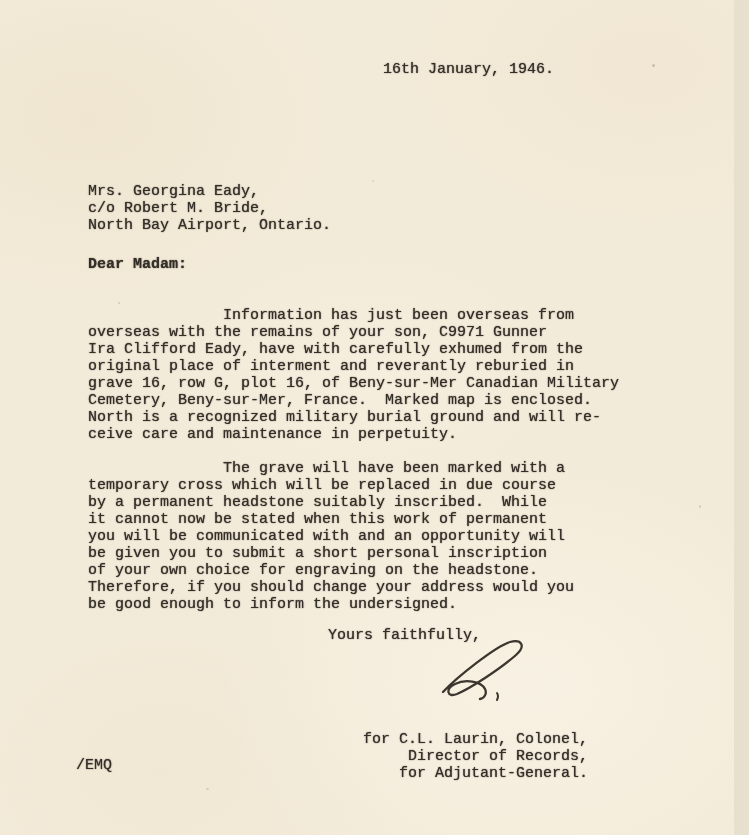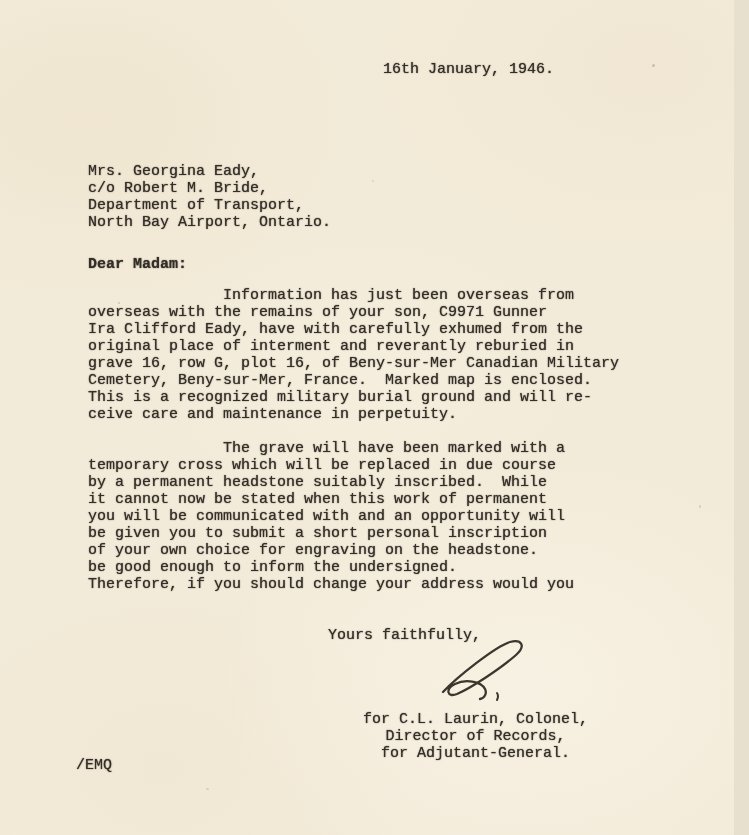--- a/index.html
+++ b/index.html
@@ -22,75 +22,74 @@
       radial-gradient(ellipse 500px 340px at 88% 8%,  rgba(241,228,210,0.6),  transparent 60%),
       radial-gradient(ellipse 520px 380px at 72% 82%, rgba(250,245,233,0.65), transparent 60%),
       radial-gradient(ellipse 420px 320px at 22% 92%, rgba(238,228,208,0.5),  transparent 60%),
       radial-gradient(ellipse 300px 200px at 50% 45%, rgba(249,243,229,0.4),  transparent 70%);
     color:var(--ink);
     font-size:15px;
     line-height:17px;
     text-shadow:0 0 1px rgba(48,42,34,0.75), 0 0 2px rgba(48,42,34,0.22);
   }
   .line{white-space:pre;}
-  .block{position:absolute;}
+  .block{position:absolute;margin-top:20px;}
   .date-line{position:absolute;left:383px;top:61px;}
   .address{left:88px;top:163px;}
   .salutation{position:absolute;left:88px;top:256px;font-weight:bold;}
   .para-1{left:88px;top:287px;}
   .para-2{left:88px;top:440px;}
   .indent{padding-left:135px;}
   .valediction{position:absolute;left:328px;top:627px;}
   .signature{position:absolute;left:430px;top:634px;width:116px;height:76px;}
-  .signer{right:146px;top:711px;text-align:center;}
+  .signer{right:146px;top:711px;text-align:right;}
   .initials{position:absolute;left:76px;top:757px;}
   .speck{position:absolute;border-radius:50%;background:#9a8f7c;}
   .speck.s1{left:652px;top:64px;width:3px;height:3px;opacity:.45;}
   .speck.s2{left:118px;top:302px;width:2px;height:2px;opacity:.4;}
   .speck.s3{left:699px;top:505px;width:2px;height:3px;opacity:.35;}
   .speck.s4{left:206px;top:788px;width:3px;height:2px;opacity:.3;}
   .speck.s5{left:372px;top:180px;width:2px;height:2px;opacity:.3;}
 </style>
 </head>
 <body>
 
 <div class="page">
 
   <div class="line date-line">16th January, 1946.</div>
 
   <div class="block address">
     <div class="line">Mrs. Georgina Eady,</div>
     <div class="line">c/o Robert M. Bride,</div>
-    <div class="line">Department of Transport,</div>
     <div class="line">North Bay Airport, Ontario.</div>
   </div>
 
   <div class="line salutation">Dear Madam:</div>
 
   <div class="block para-1">
     <div class="line indent">Information has just been overseas from</div>
     <div class="line">overseas with the remains of your son, C9971 Gunner</div>
     <div class="line">Ira Clifford Eady, have with carefully exhumed from the</div>
     <div class="line">original place of interment and reverantly reburied in</div>
     <div class="line">grave 16, row G, plot 16, of Beny-sur-Mer Canadian Military</div>
     <div class="line">Cemetery, Beny-sur-Mer, France.  Marked map is enclosed.</div>
-    <div class="line">This is a recognized military burial ground and will re-</div>
+    <div class="line">North is a recognized military burial ground and will re-</div>
     <div class="line">ceive care and maintenance in perpetuity.</div>
   </div>
 
   <div class="block para-2">
     <div class="line indent">The grave will have been marked with a</div>
     <div class="line">temporary cross which will be replaced in due course</div>
     <div class="line">by a permanent headstone suitably inscribed.  While</div>
     <div class="line">it cannot now be stated when this work of permanent</div>
     <div class="line">you will be communicated with and an opportunity will</div>
     <div class="line">be given you to submit a short personal inscription</div>
     <div class="line">of your own choice for engraving on the headstone.</div>
+    <div class="line">Therefore, if you should change your address would you</div>
     <div class="line">be good enough to inform the undersigned.</div>
-    <div class="line">Therefore, if you should change your address would you</div>
   </div>
 
   <div class="line valediction">Yours faithfully,</div>
 
   <svg class="signature" viewBox="0 0 116 76" xmlns="http://www.w3.org/2000/svg" aria-hidden="true">
     <path d="M 13,58 C 27,43 66,12 80,8 C 92,5 96,12 86,21 C 70,35 41,54 27,60 C 17,64 15,55 25,50 C 35,45 51,47 55,55 C 57,59 55,64 50,65" fill="none" stroke="#3b362e" stroke-width="2.3" stroke-linecap="round" stroke-linejoin="round"></path>
     <path d="M 67,59 q 2,3 0,7" fill="none" stroke="#3b362e" stroke-width="2" stroke-linecap="round"></path>
   </svg>
 
   <div class="block signer">

